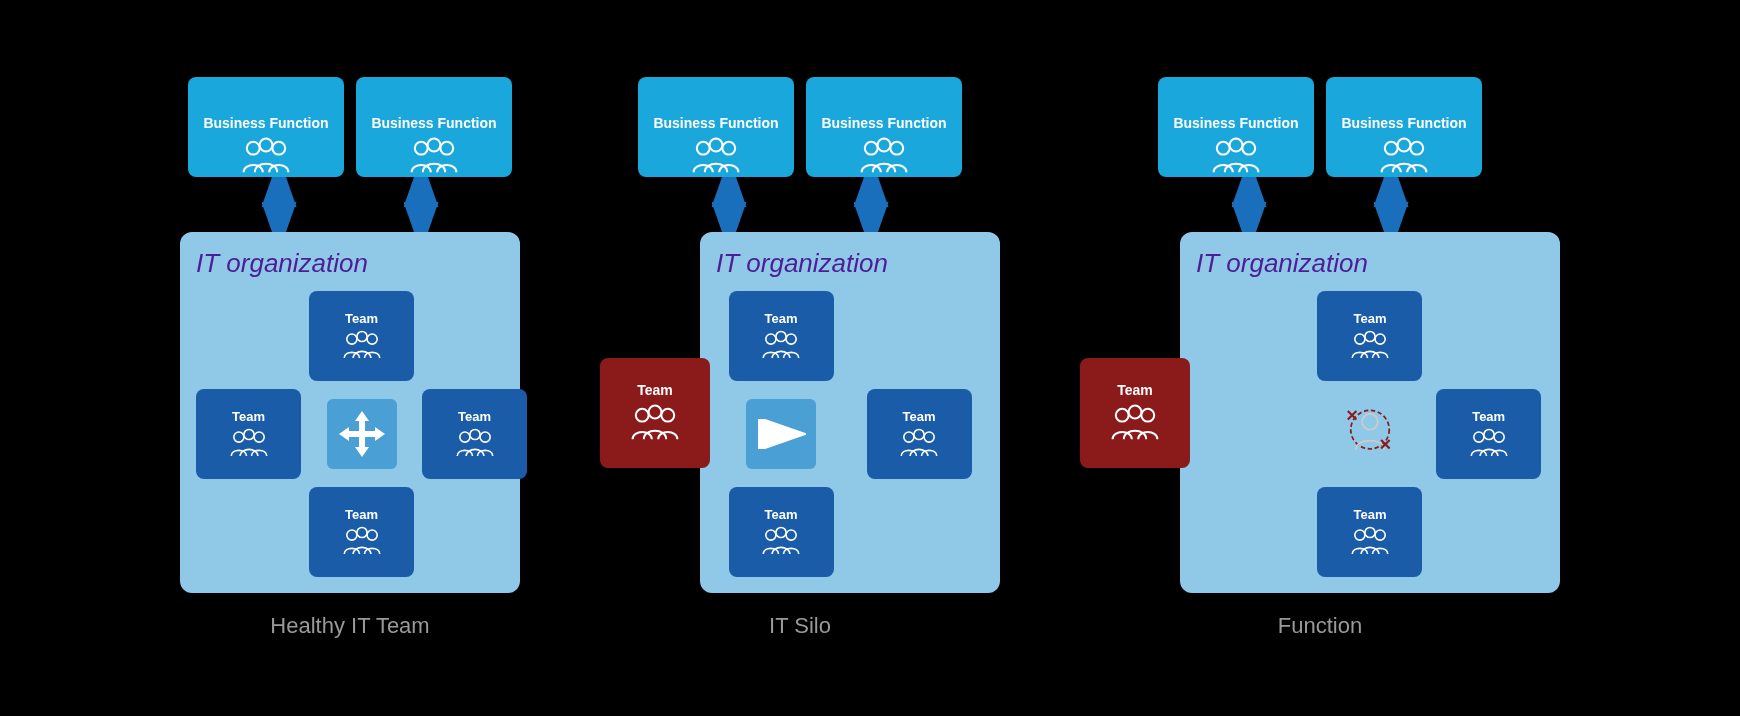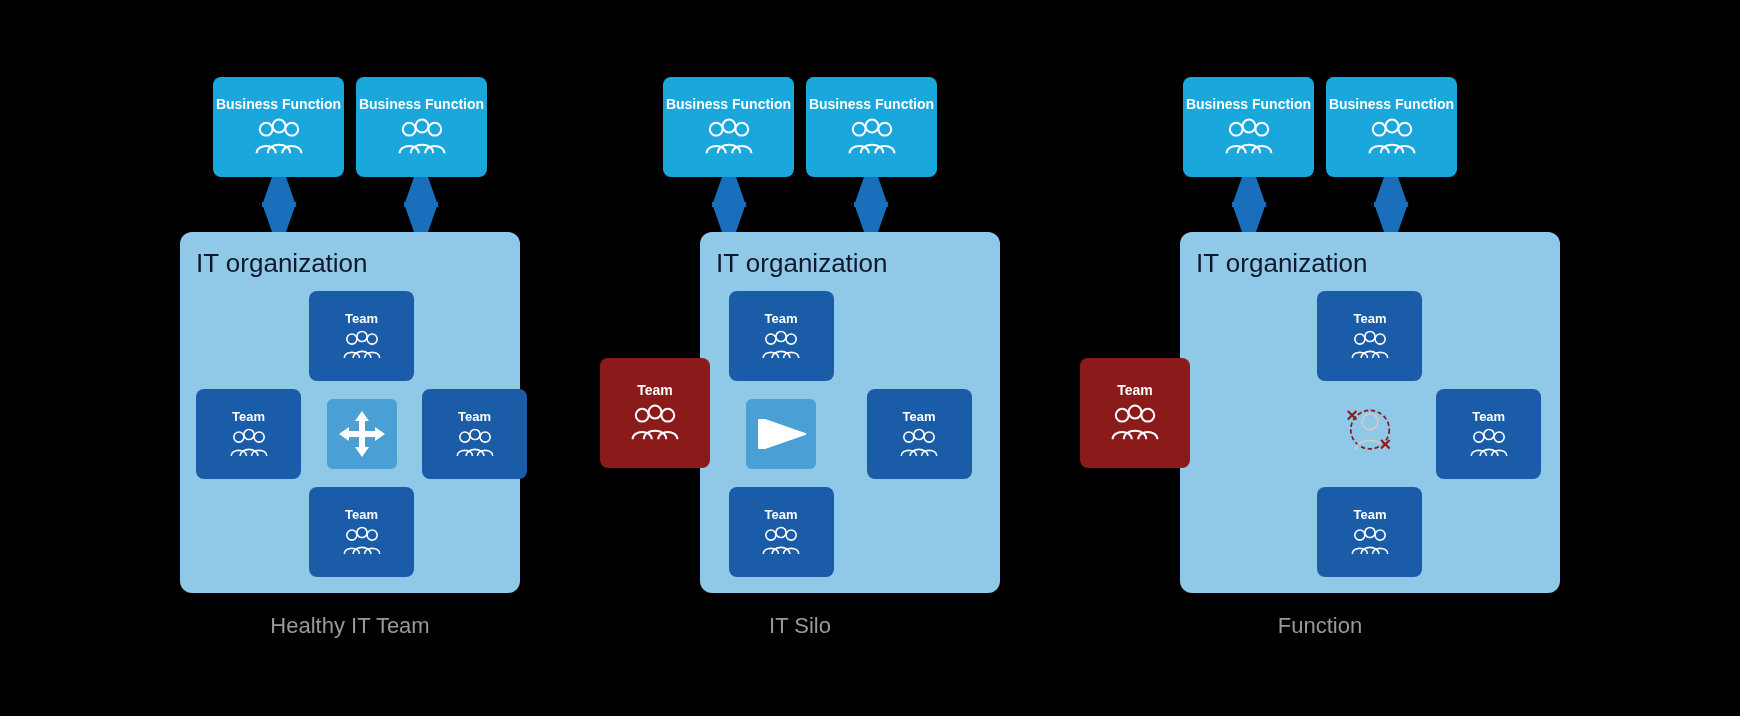--- a/index.html
+++ b/index.html
@@ -31,26 +31,26 @@
     
     .bf-row {
       display: flex;
       flex-direction: row;
       gap: 12px;
       margin-bottom: 0;
     }
     .bf-box {
       background: #1aa7dc;
       border-radius: 8px;
-      width: 131px;
+      width: 156px;
       height: 100px;
       display: flex;
       flex-direction: column;
       align-items: center;
-      justify-content: center;
+      justify-content: flex-end;
       color: white;
       font-size: 14px;
       font-weight: 600;
       gap: 6px;
     }
     
     .arrow-down {
       display: flex;
       flex-direction: row;
       gap: 12px;
@@ -65,24 +65,25 @@
     
     .it-org {
       background: #90c8e8;
       border-radius: 12px;
       padding: 16px;
       position: relative;
       display: flex;
       flex-direction: column;
     }
     .it-org-title {
-      color: #0f172a;
+      color: #4c1d95;
       font-size: 26px;
       font-weight: 300;
       margin-bottom: 12px;
+      font-style: italic;
     }
     
     .teams-grid {
       display: grid;
       grid-template-columns: 1fr 1fr 1fr;
       grid-template-rows: 1fr 1fr 1fr;
       gap: 8px;
       align-items: center;
       justify-items: center;
     }

